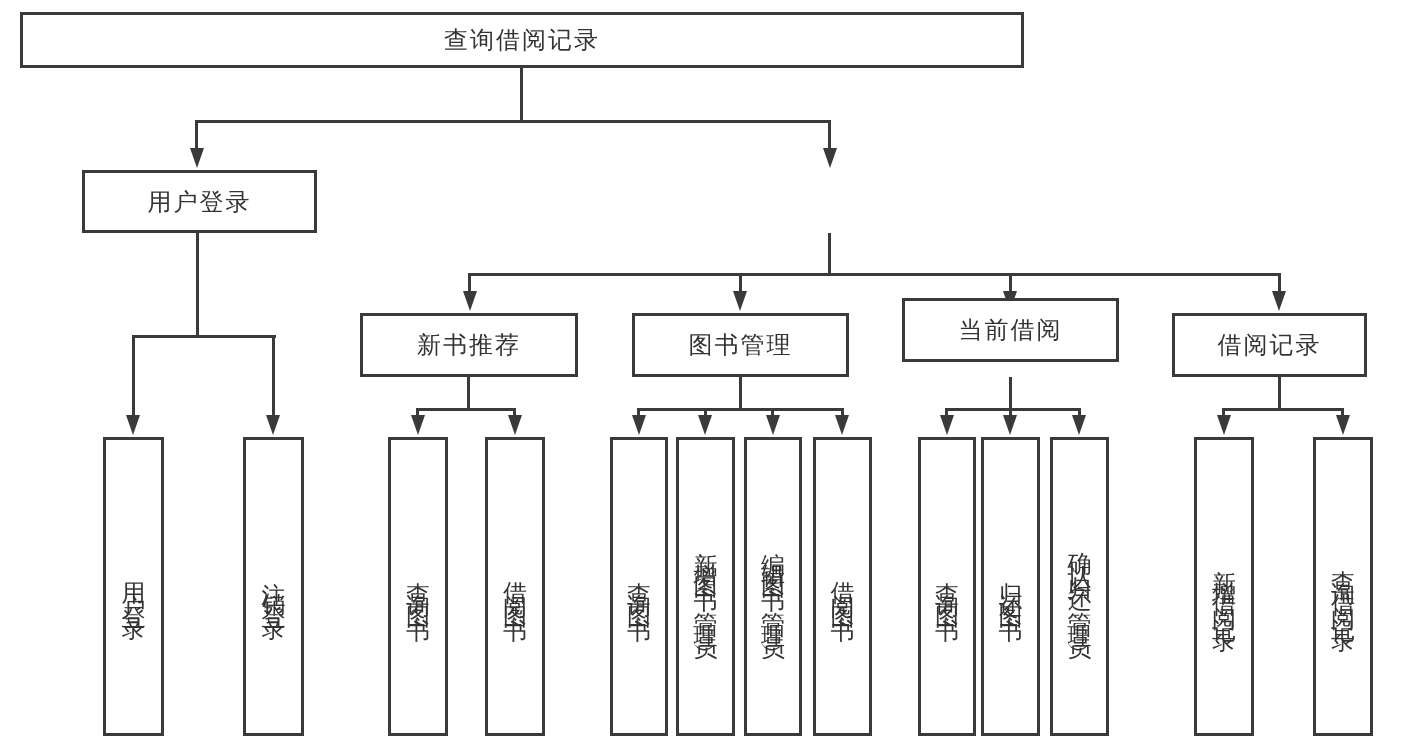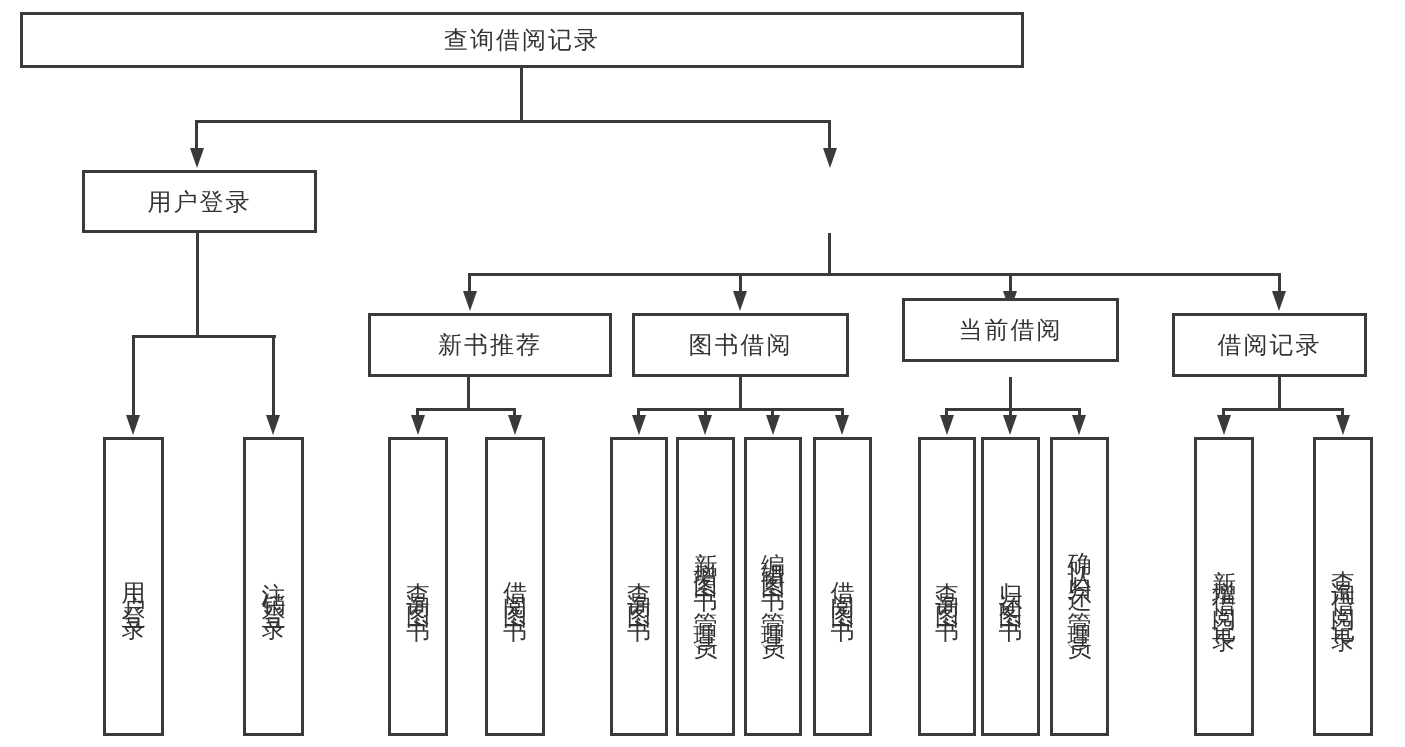--- a/index.html
+++ b/index.html
@@ -60,25 +60,25 @@
   <div class="hl" style="left:468px;top:273px;width:813px"></div>
   <div class="vl" style="left:468px;top:273px;height:20px"></div>
   <div class="arrow" style="left:463px;top:291px"></div>
   <div class="vl" style="left:739px;top:273px;height:20px"></div>
   <div class="arrow" style="left:733px;top:291px"></div>
   <div class="vl" style="left:1009px;top:273px;height:20px"></div>
   <div class="arrow" style="left:1003px;top:291px"></div>
   <div class="vl" style="left:1278px;top:273px;height:20px"></div>
   <div class="arrow" style="left:1272px;top:291px"></div>
 
-  <div class="box hbox" style="left:368px;top:313px;width:244px;height:64px">
+  <div class="box hbox" style="left:360px;top:313px;width:218px;height:64px">
     <span>新书推荐</span>
   </div>
   <div class="box hbox" style="left:632px;top:313px;width:217px;height:64px">
-    <span>图书借阅</span>
+    <span>图书管理</span>
   </div>
   <div class="box hbox" style="left:902px;top:298px;width:217px;height:64px">
     <span>当前借阅</span>
   </div>
   <div class="box hbox" style="left:1172px;top:313px;width:195px;height:64px">
     <span>借阅记录</span>
   </div>
 
   <div class="vl" style="left:467px;top:377px;height:31px"></div>
   <div class="hl" style="left:416px;top:408px;width:100px"></div>

